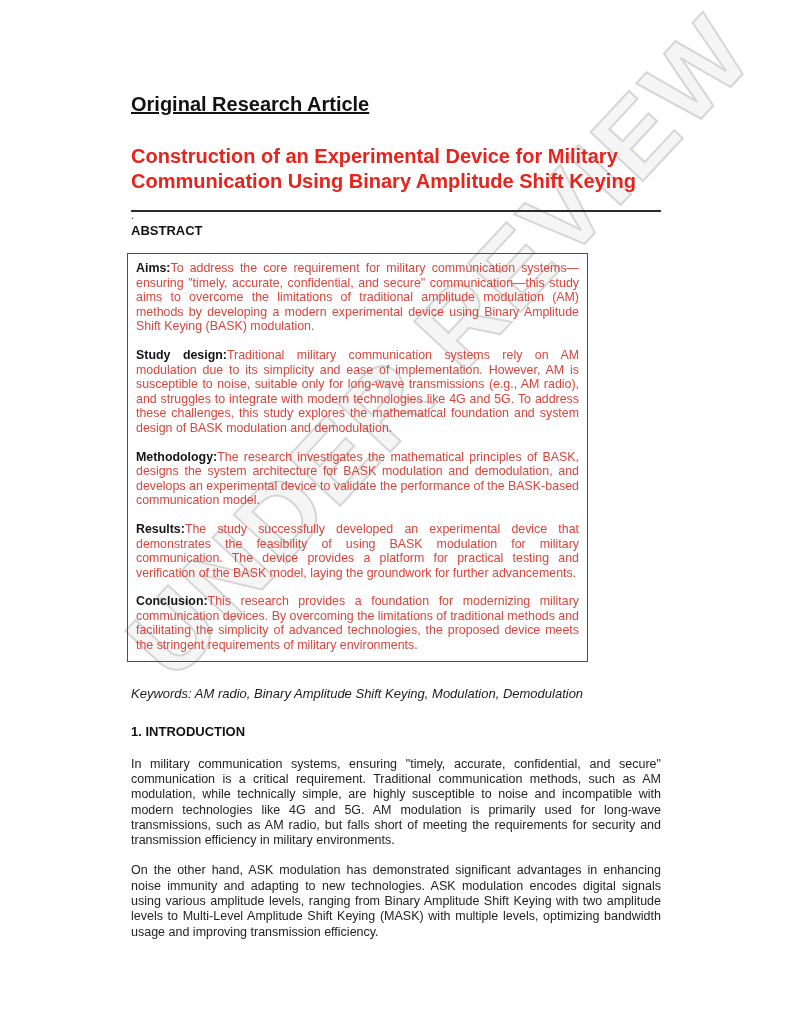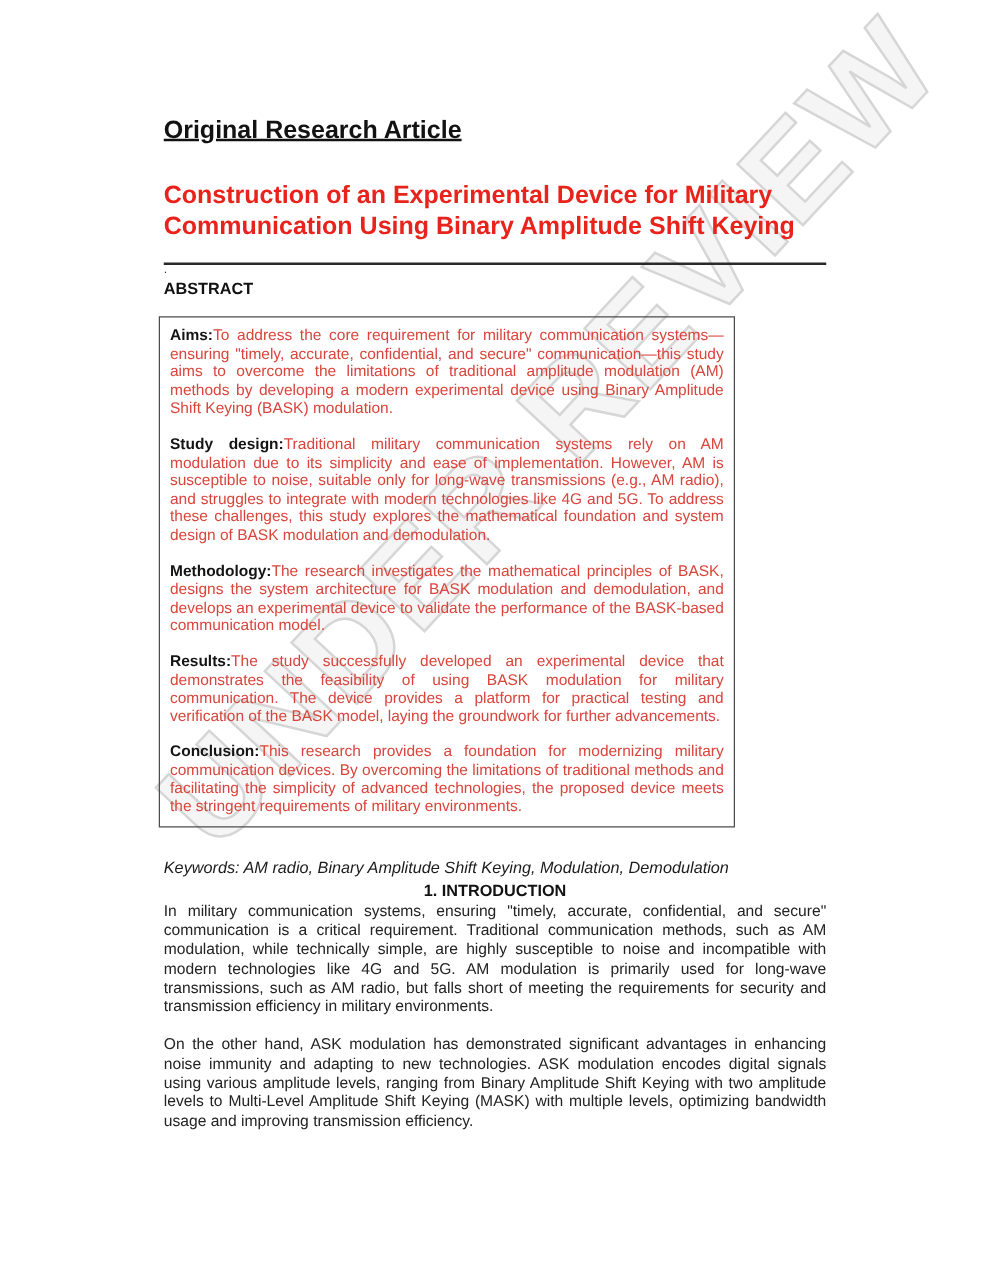--- a/index.html
+++ b/index.html
@@ -78,27 +78,26 @@
   }
   .abs-section + .abs-section { margin-top: 14px; }
   .abs-label { font-weight: bold; color: #141414; }
   .keywords {
     margin-top: 24px;
     font-size: 13px;
     font-style: italic;
     color: #1c1c1c;
   }
   .section-heading {
-    margin-top: 4px;
+    margin-top: 23px;
     font-size: 13px; font-weight: bold;
     color: #121212;
-    text-align: center;
   }
   .body-para {
-    margin-top: 2px;
+    margin-top: 18px;
     font-size: 12.5px;
     line-height: 15.3px;
     text-align: justify;
     color: #232323;
   }
   .body-para + .body-para { margin-top: 15px; }
 </style>
 </head>
 <body>
 

